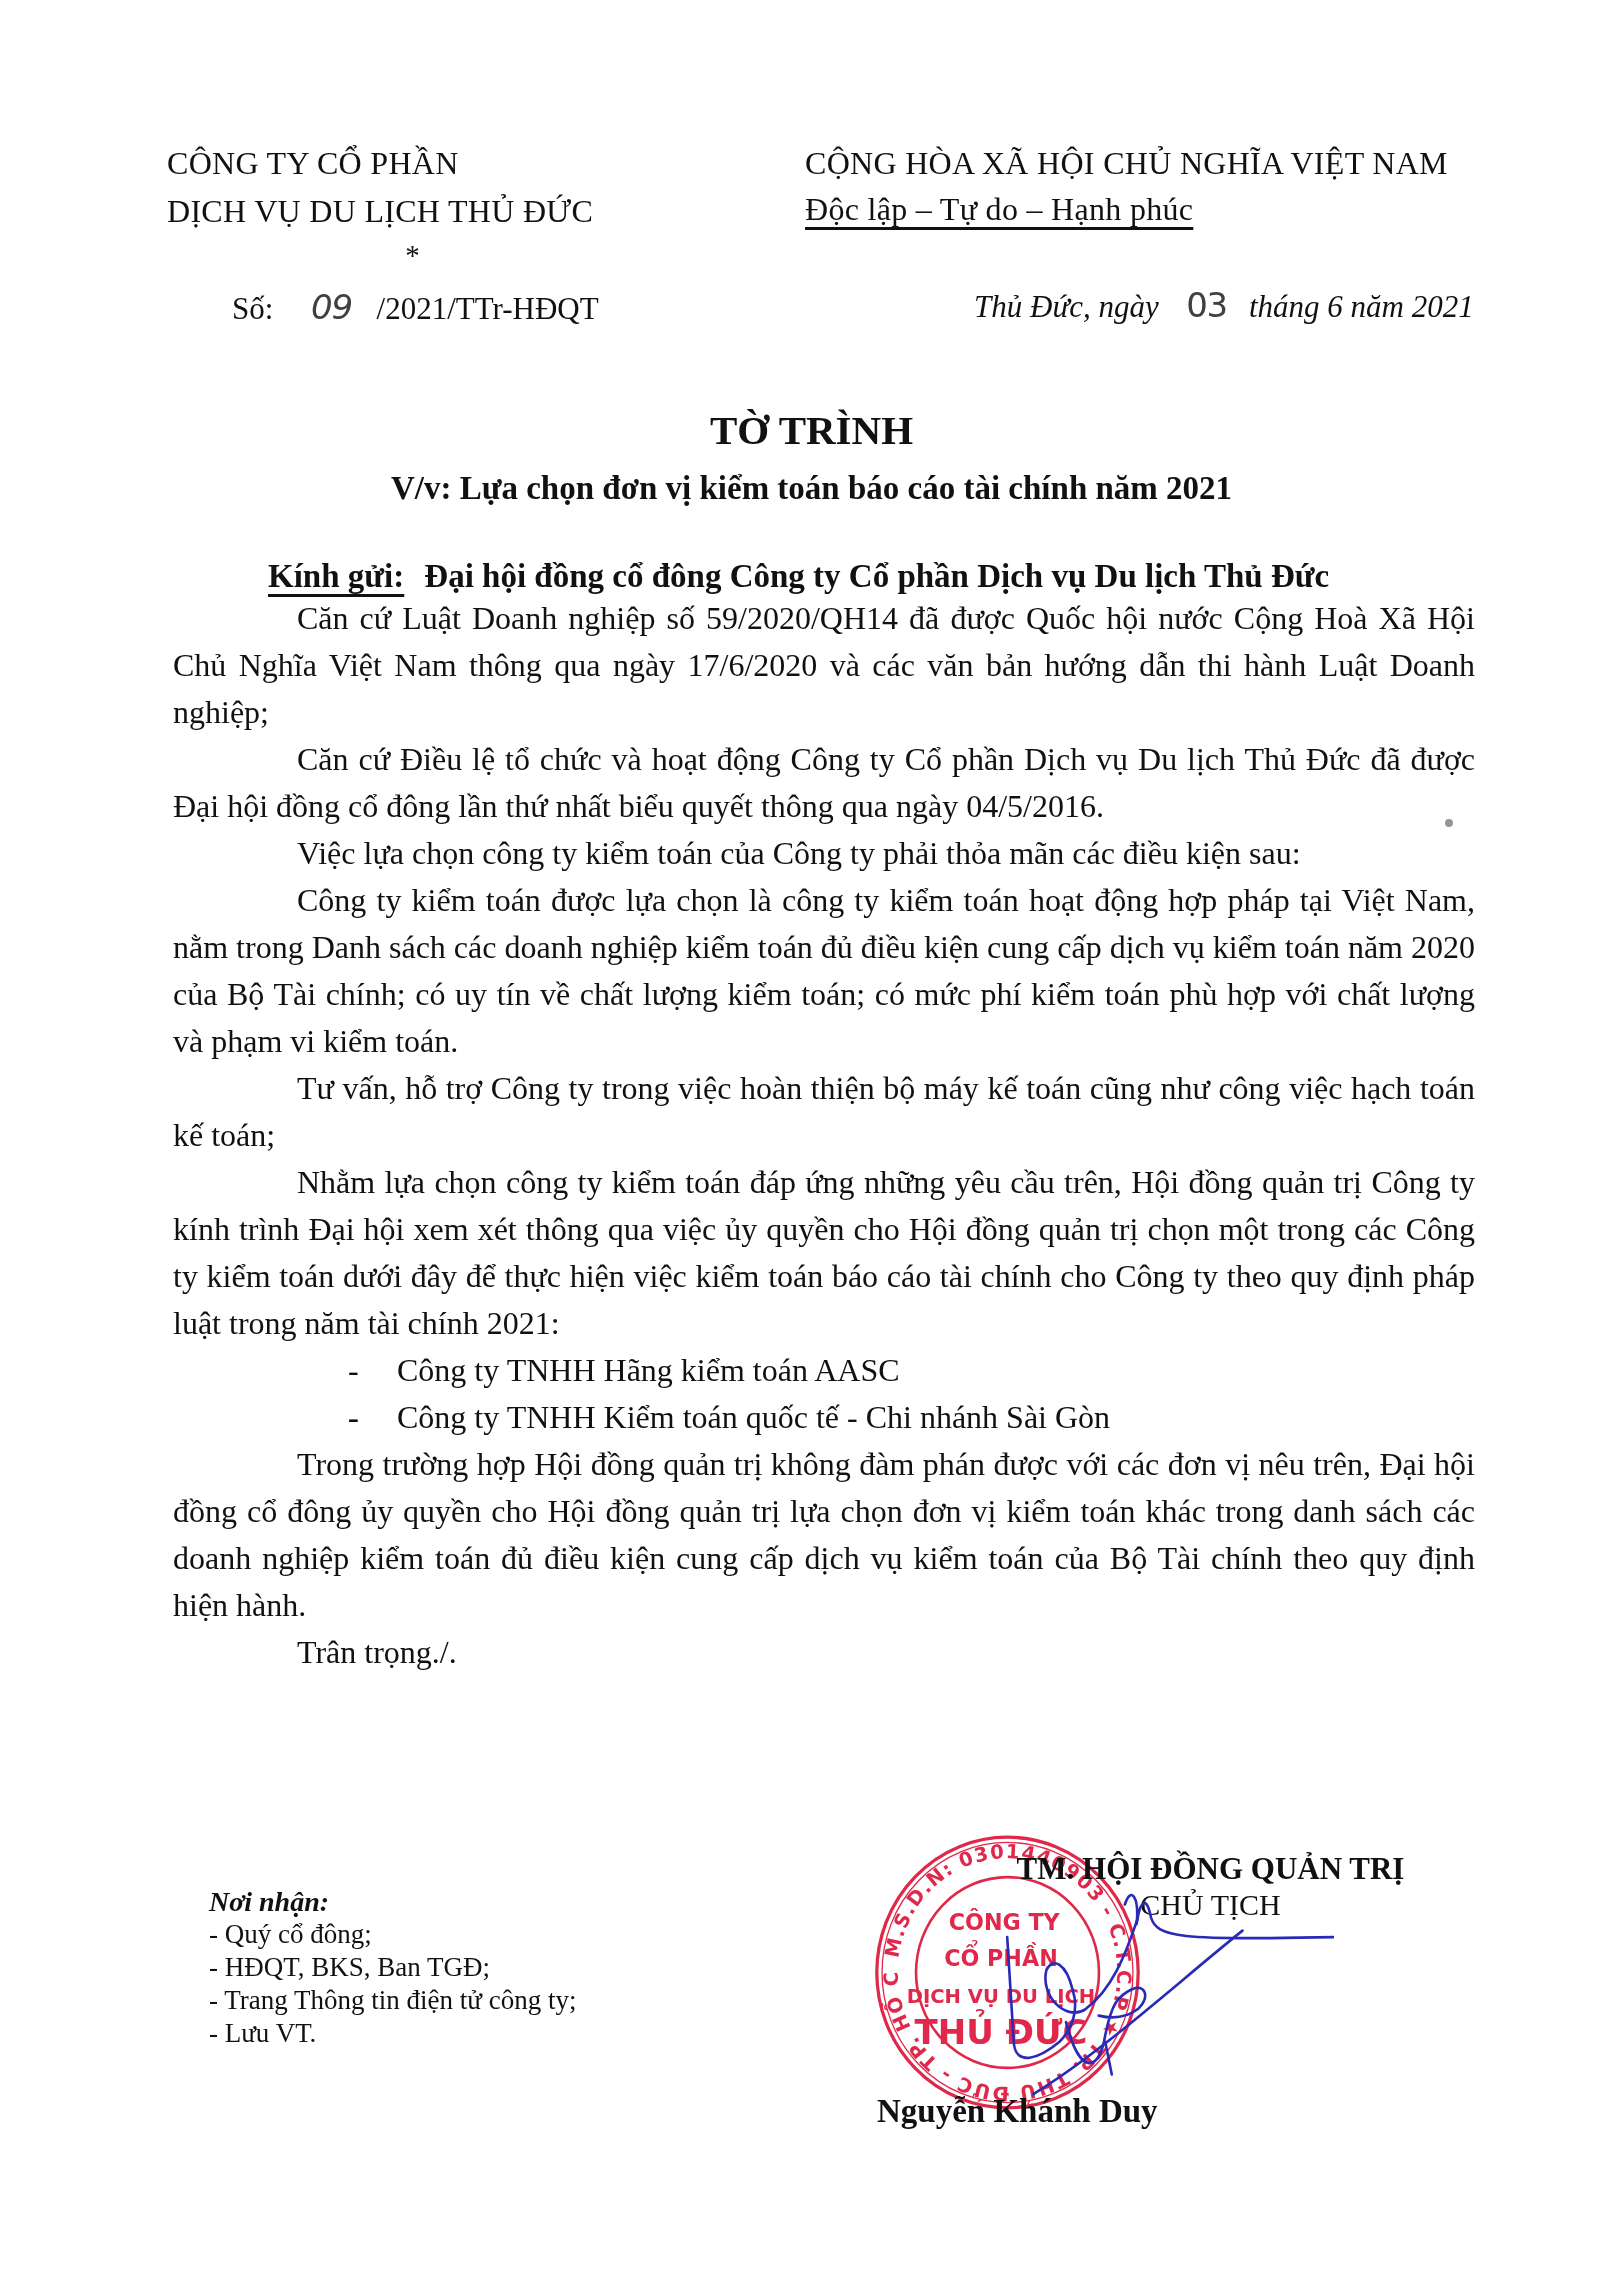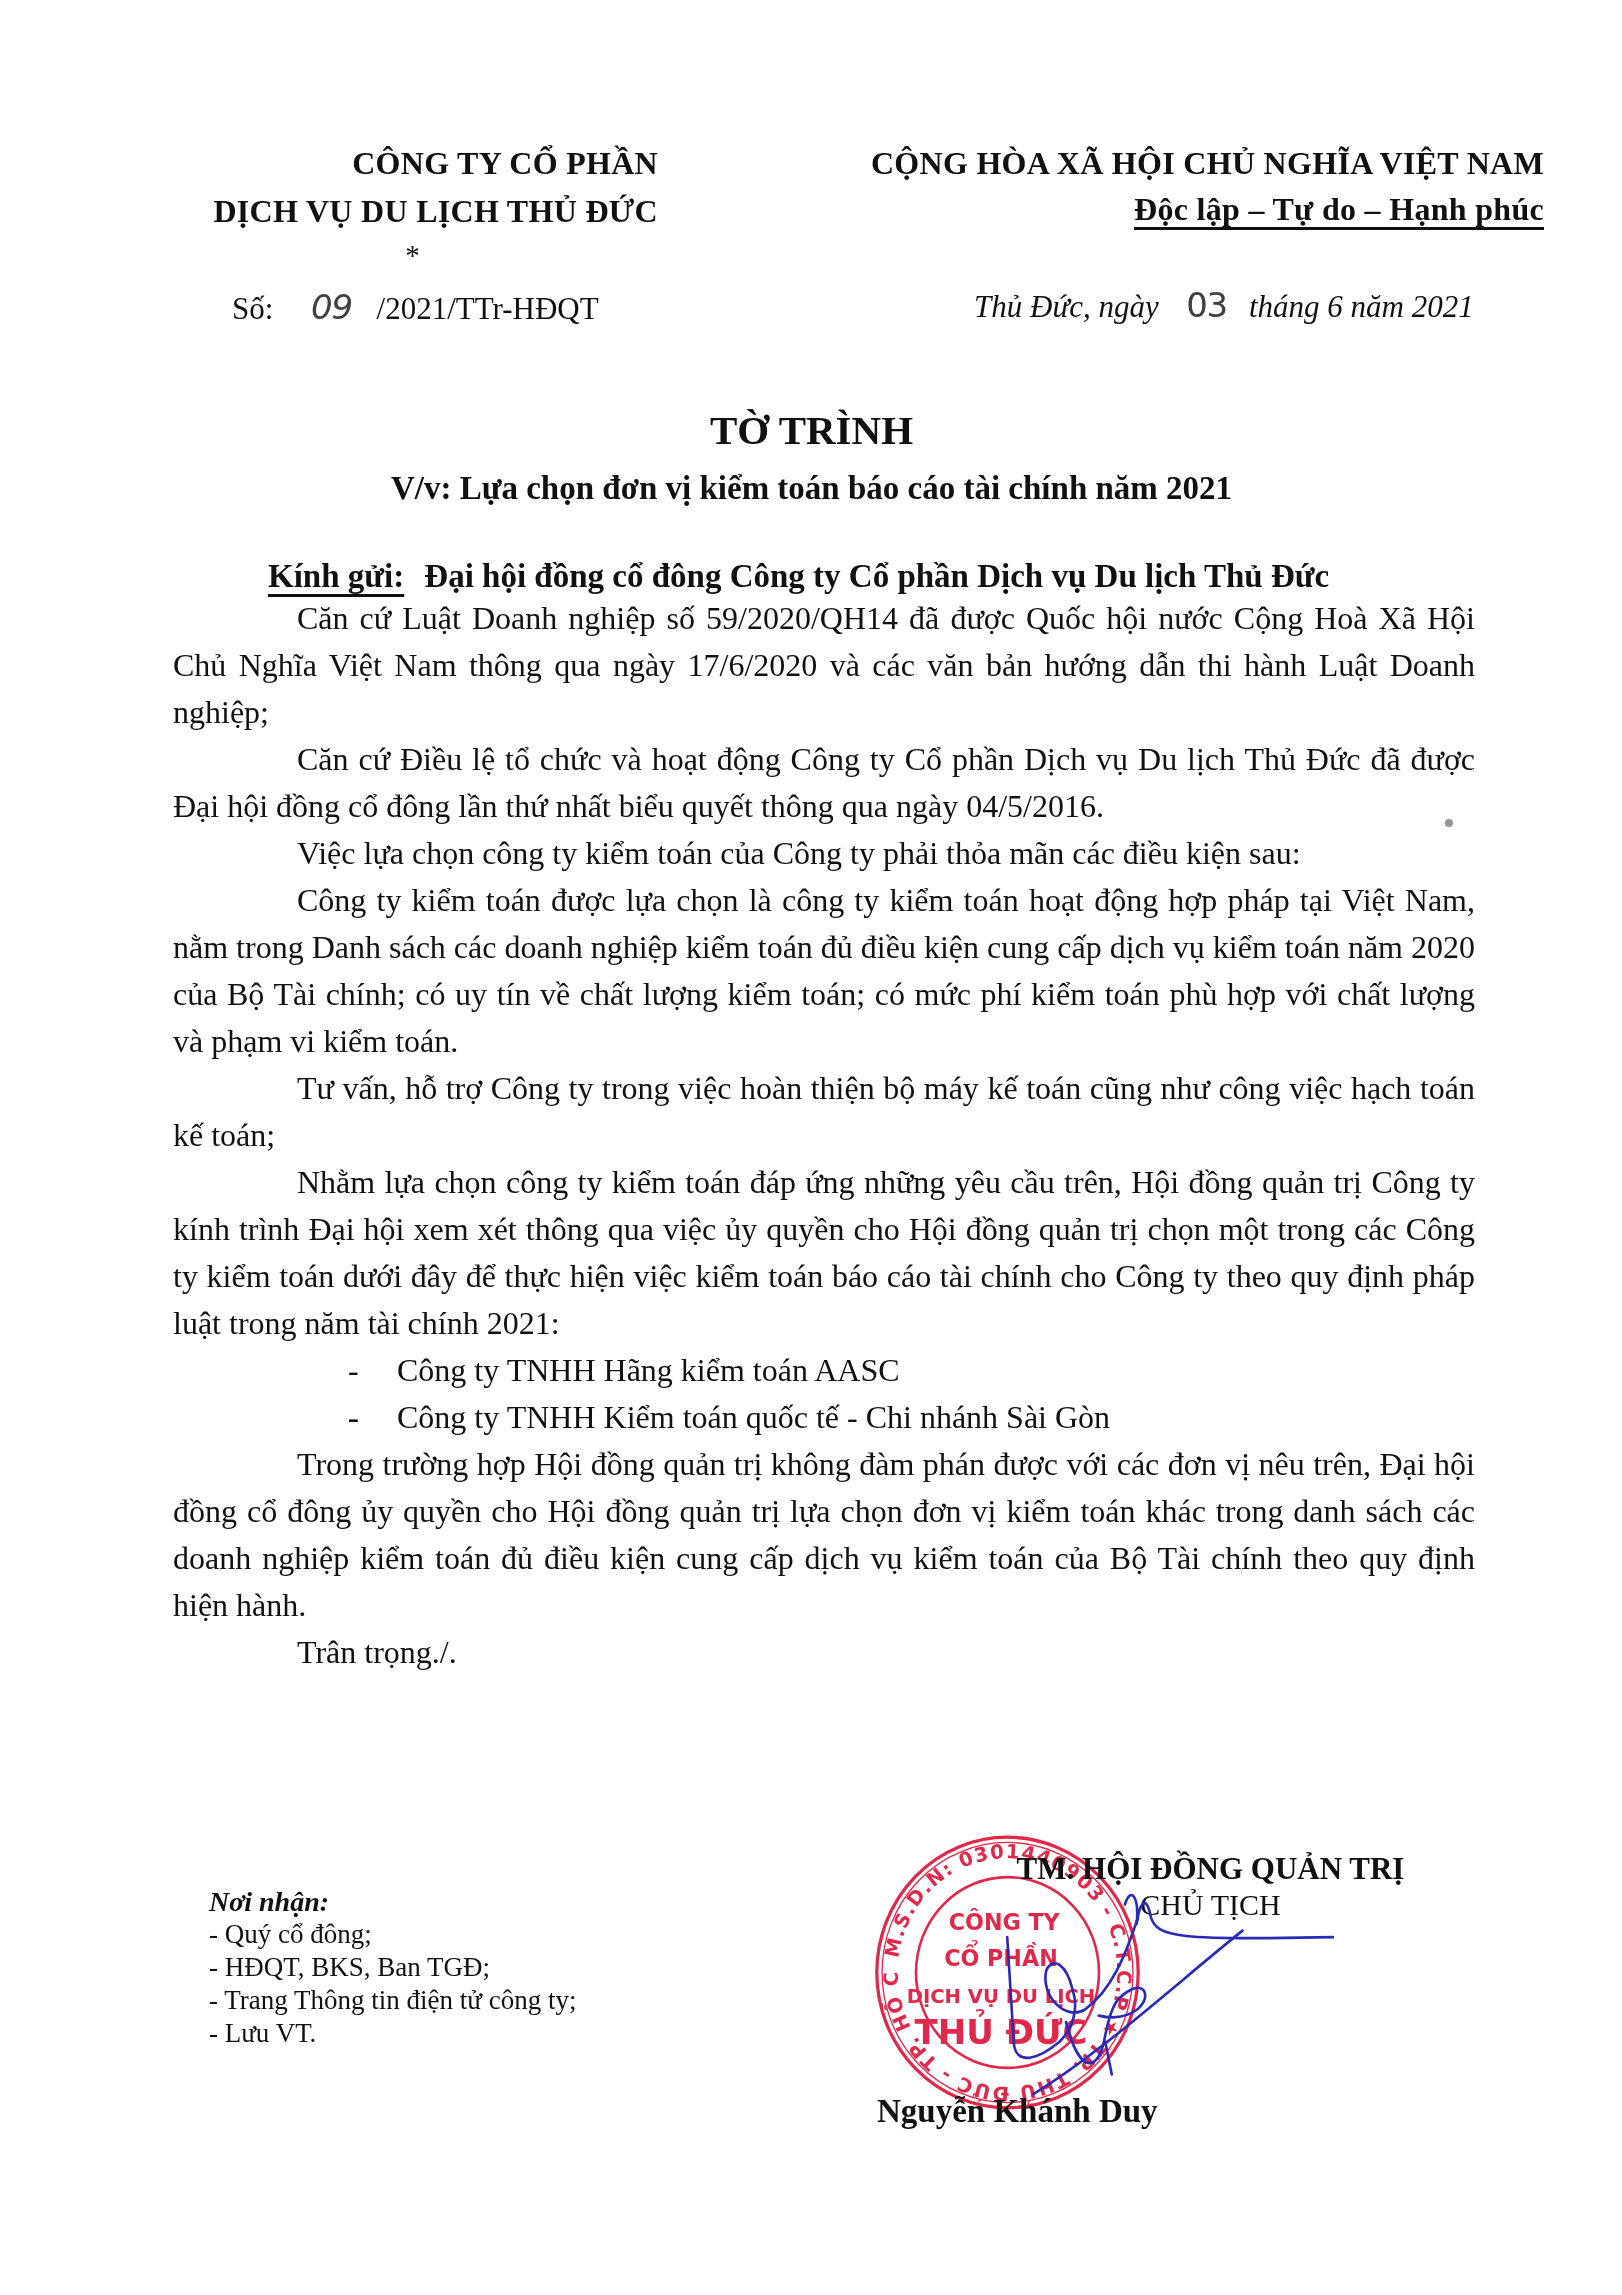--- a/index.html
+++ b/index.html
@@ -1,19 +1,19 @@
 <!DOCTYPE html>
 <html style="font-size:10.5px"><head>
 <meta charset="utf-8">
 <style>
   html, body { margin:0; padding:0; background:#ffffff; }
   body { width:1623px; height:2295px; position:relative; overflow:hidden;
          font-family:"Liberation Serif","DejaVu Serif",serif; color:#111; }
   .abs { position:absolute; }
-  .hdr { font-weight:bold; font-size:32px; text-align:right; white-space:nowrap; letter-spacing:0.3px; }
+  .hdr { font-weight:normal; font-size:32px; text-align:left; white-space:nowrap; letter-spacing:0.3px; }
   .left-col { left:167px; width:491px; }
   .right-col { left:805px; width:739px; }
   .underline { text-decoration:underline; text-decoration-thickness:2.6px; text-underline-offset:6.5px; }
   .sono { font-size:31px; white-space:nowrap; }
   .hand { color:#404040; font-family:"DejaVu Sans",sans-serif; font-size:34px; font-style:italic; letter-spacing:-1.3px; }
   .italic { font-style:italic; }
   .title { font-weight:bold; font-size:41px; text-align:center; left:0; width:1623px; top:406px; }
   .subtitle { font-weight:bold; font-size:33px; text-align:center; left:0; width:1623px; top:470px; }
   .kinhgui { font-weight:bold; font-size:33px; left:268px; top:558px; white-space:nowrap; }
   .kinhgui .lbl { text-decoration:underline; text-decoration-thickness:2.6px; text-underline-offset:6.5px; }

